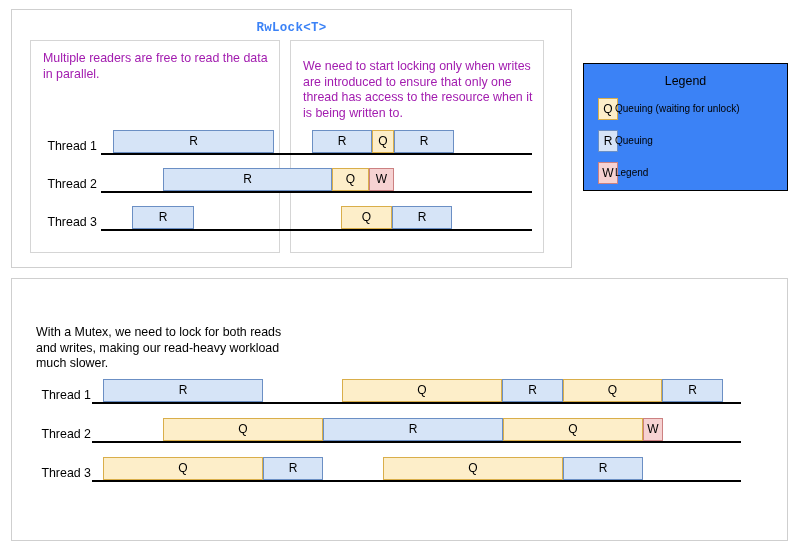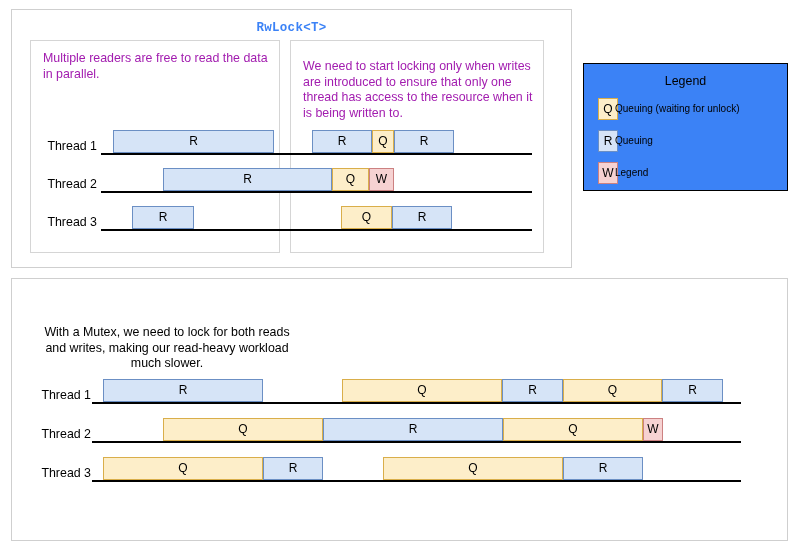--- a/index.html
+++ b/index.html
@@ -47,21 +47,20 @@
     font-size:12.4px;
     line-height:15.5px;
     color:#a21caf;
   }
   #rw-desc-left{ left:12px; top:10px; width:228px; }
   #rw-desc-right{ left:12px; top:10px; width:232px;margin-top:8px; }
   #mutex-desc{
     position:absolute;
     left:24px; top:46px; width:262px;
     font-size:12.4px; line-height:15.5px;
-    text-align:center;
   }
   .track-label{
     position:absolute;
     font-size:12.4px;
     text-align:right;
     white-space:nowrap;
     color:#000;
   }
   .baseline{
     position:absolute;

